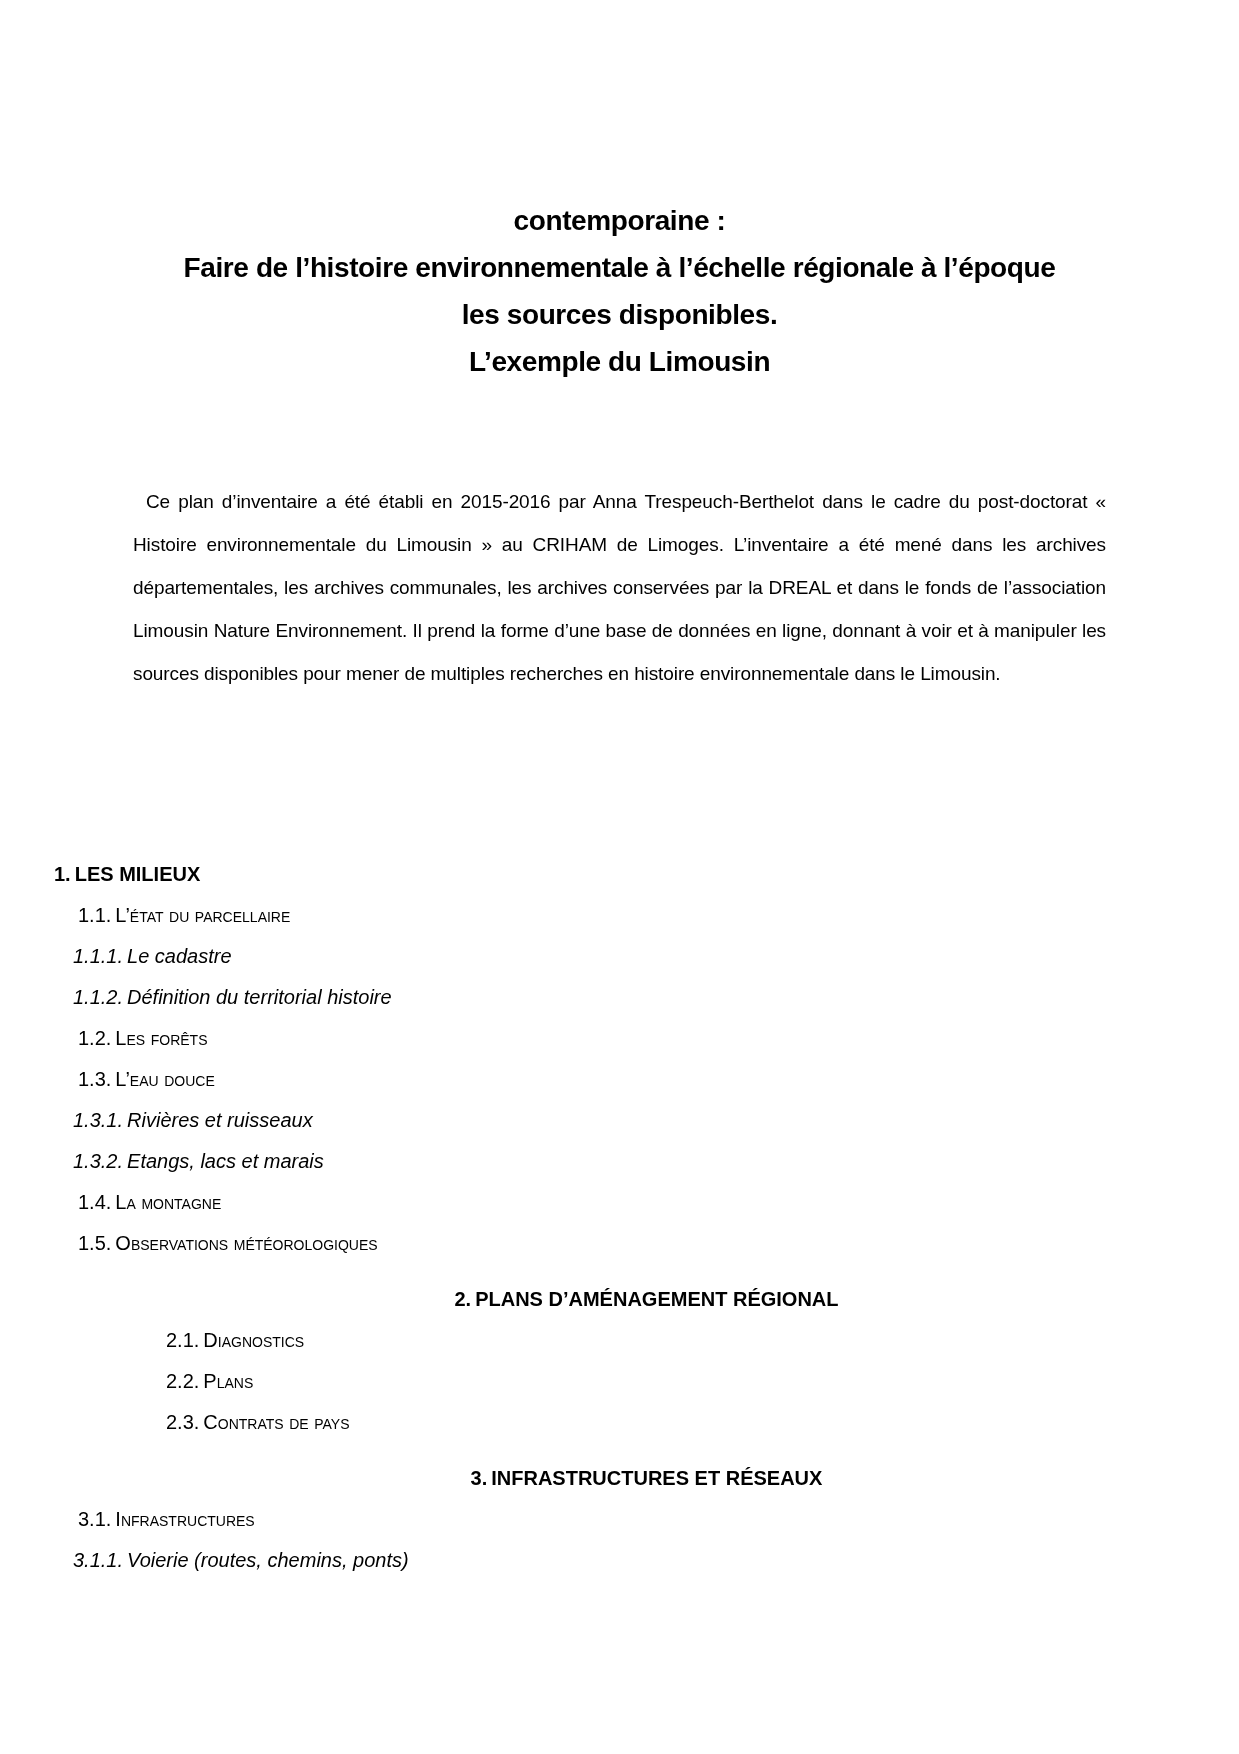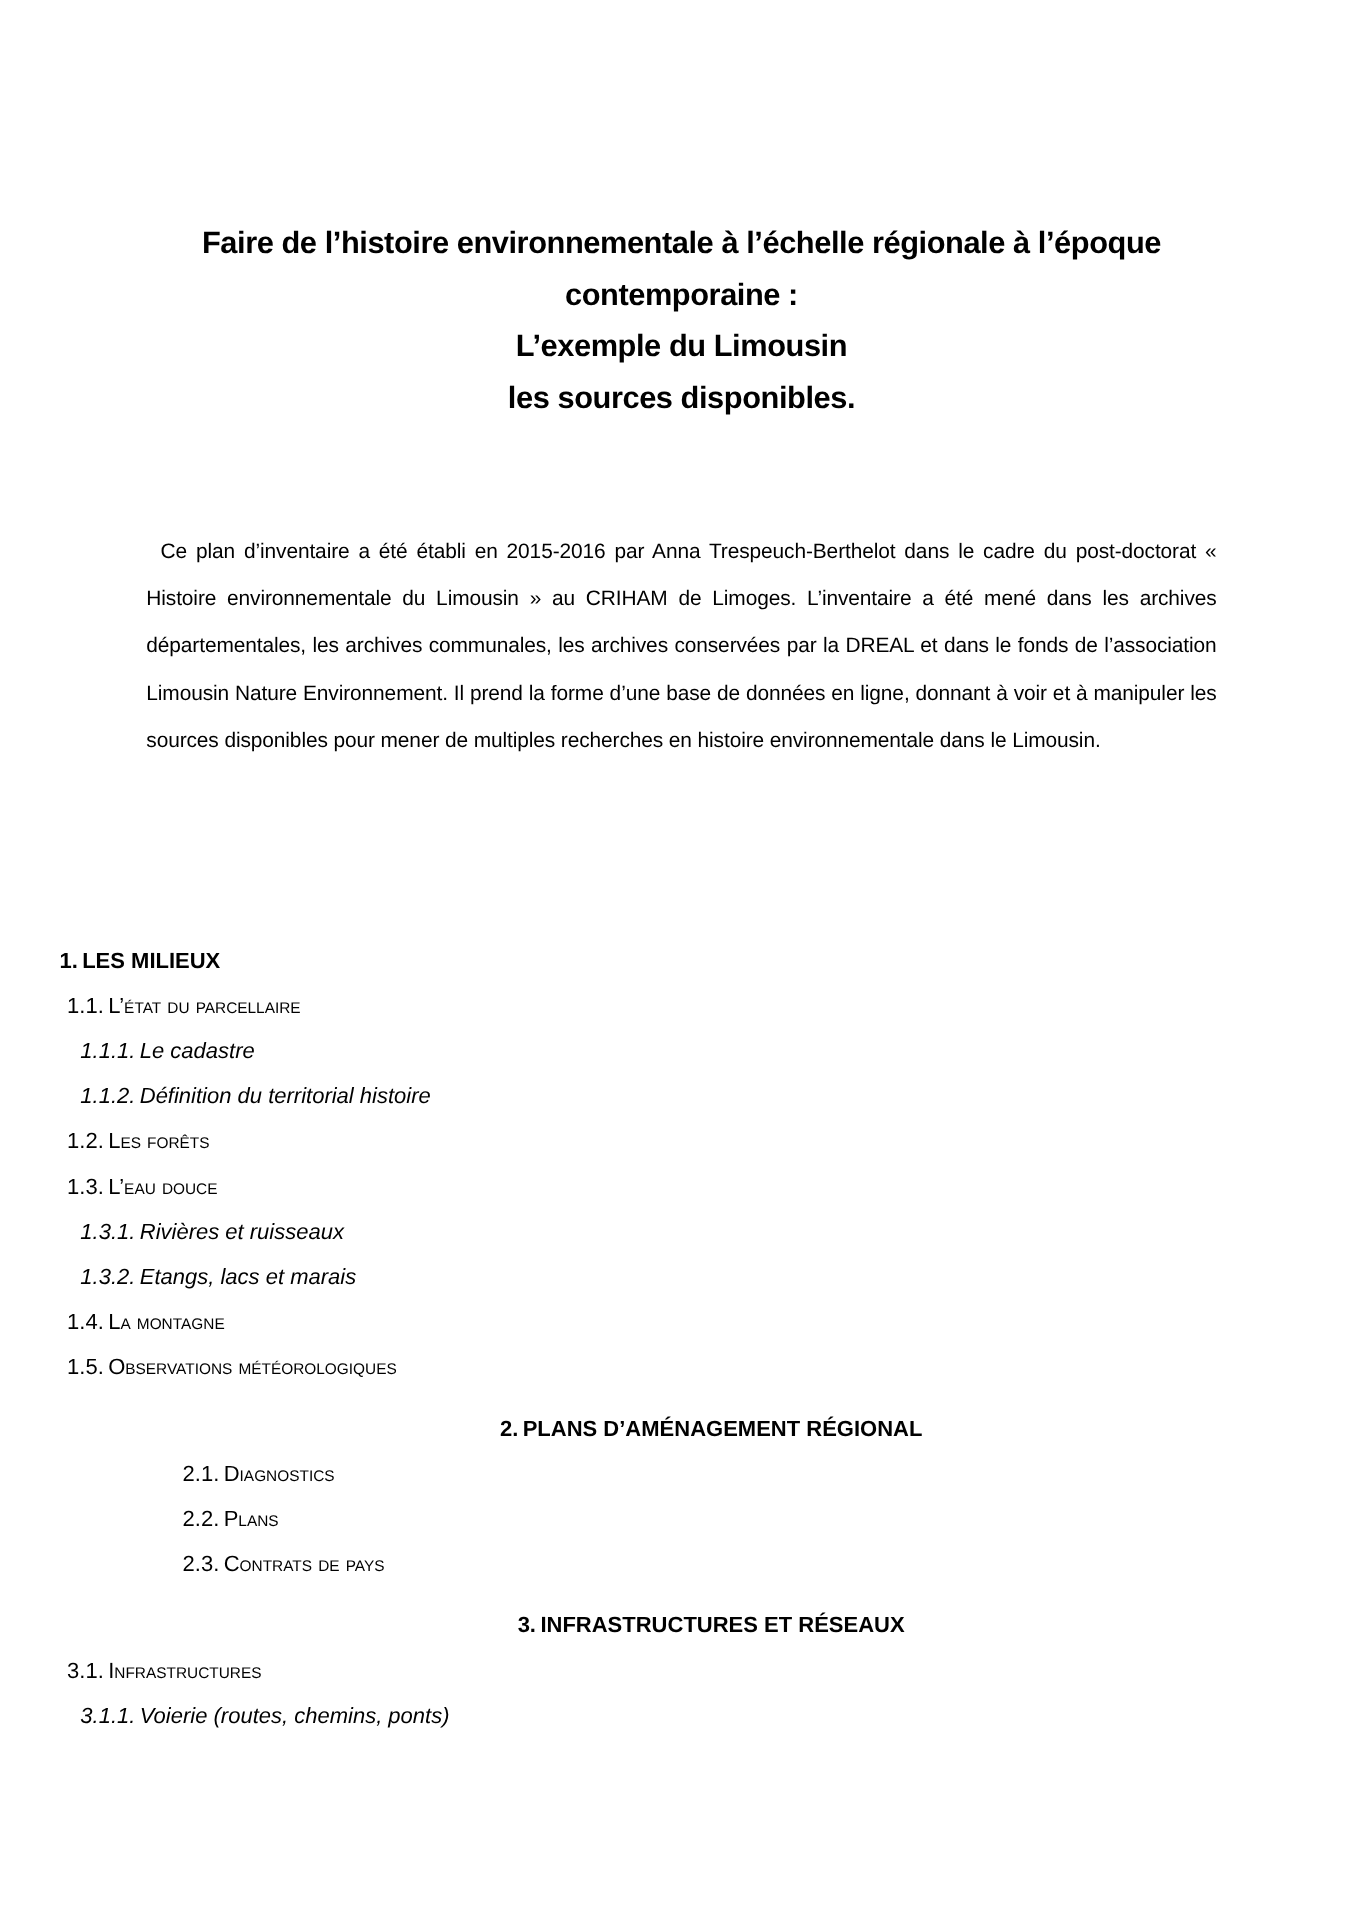--- a/index.html
+++ b/index.html
@@ -57,41 +57,41 @@
     white-space: nowrap;
   }
   .o-num { margin-right: 4px; }
   .o-item.lvl1 {
     padding-left: 54px;
     font-weight: bold;
     font-size: 20px;
   }
   .o-item.lvl1.spaced { margin-top: 15px; text-align: center; }
   .o-item.lvl2 {
-    padding-left: 61px;
+    padding-left: 78px;
     font-variant: small-caps;
     font-size: 20px;
   }
   .o-item.lvl2.sec2 { padding-left: 166px; }
   .o-item.lvl3 {
     padding-left: 73px;
     font-style: italic;
     font-size: 20px;
   }
 </style>
 </head>
 <body>
 
 <div class="page">
 
   <div class="title-block">
+    <div>contemporaine :</div>
     <div>Faire de l’histoire environnementale à l’échelle régionale à l’époque</div>
-    <div>contemporaine :</div>
+    <div>les sources disponibles.</div>
     <div>L’exemple du Limousin</div>
-    <div>les sources disponibles.</div>
   </div>
 
   <p class="intro">Ce plan d’inventaire a été établi en 2015-2016 par Anna Trespeuch-Berthelot dans le cadre du post-doctorat « Histoire environnementale du Limousin » au CRIHAM de Limoges. L’inventaire a été mené dans les archives départementales, les archives communales, les archives conservées par la DREAL et dans le fonds de l’association Limousin Nature Environnement. Il prend la forme d’une base de données en ligne, donnant à voir et à manipuler les sources disponibles pour mener de multiples recherches en histoire environnementale dans le Limousin.</p>
 
   <div class="outline">
 
     <div class="o-item lvl1">
       <span class="o-num">1.</span><span class="o-label">LES MILIEUX</span>
     </div>
 

